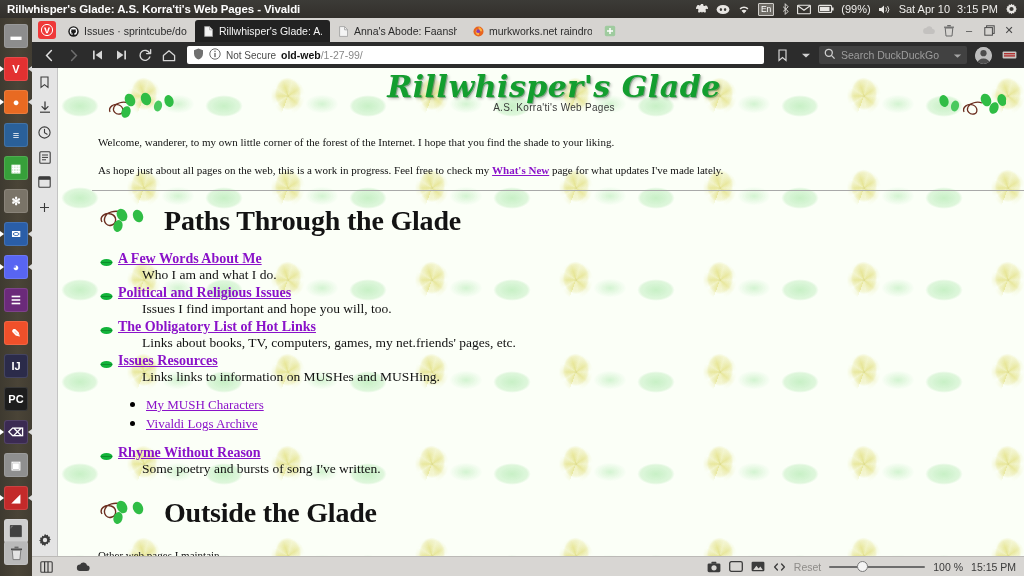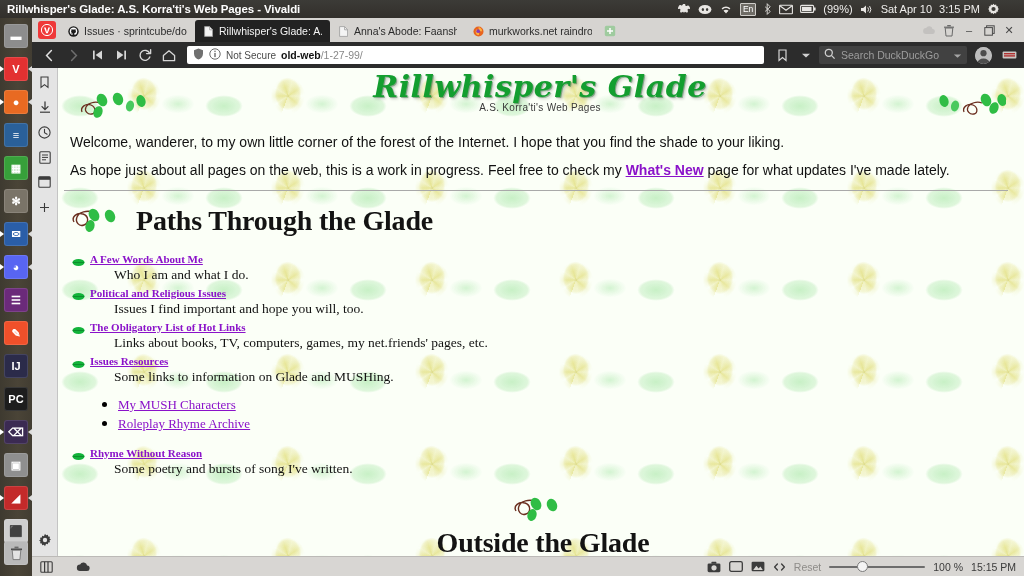--- a/index.html
+++ b/index.html
@@ -14,21 +14,21 @@
   #unity-panel {
     position: absolute; top: 0; left: 0; width: 1024px; height: 18px;
     background: linear-gradient(to bottom, #3c3b37 0%, #322f2b 100%);
     display: flex; align-items: center;
     color: #f2f0ee; font-size: 11px;
   }
   #unity-title {
     margin-left: 7px; font-size: 11.5px; font-weight: bold; color: #fdfdfd;
     white-space: nowrap; letter-spacing: -0.1px;
   }
-  #tray { margin-left: auto; display: flex; align-items: center; gap: 7px; padding-right: 24px; }
+  #tray { margin-left: auto; display: flex; align-items: center; gap: 7px; padding-right: 6px; }
   .tray-ico { display: flex; align-items: center; justify-content: center; height: 16px; color: #e8e6e3; }
   .tray-text { font-size: 11px; color: #efeeec; white-space: nowrap; }
   .kbd-box {
     border: 1px solid #cfcdc9; background: #6f6c66; color: #fff;
     font-size: 8.5px; padding: 0 2px; line-height: 11px; border-radius: 1px;
   }
 
   
   #launcher {
     position: absolute; top: 18px; left: 0; width: 32px; height: 558px;
@@ -138,21 +138,21 @@
     position: absolute; inset: 0;
     background-image:
       conic-gradient(from 200deg at 86px 28px, rgba(222,219,112,0.50) 0deg, rgba(222,219,112,0) 36deg, rgba(222,219,112,0.50) 70deg, rgba(222,219,112,0) 104deg, rgba(222,219,112,0.50) 142deg, rgba(222,219,112,0) 175deg, rgba(222,219,112,0.45) 215deg, rgba(222,219,112,0) 250deg, rgba(222,219,112,0.45) 290deg, rgba(222,219,112,0) 330deg),
       radial-gradient(circle 2px at 86px 28px, rgba(200,196,110,0.5), rgba(200,196,110,0));
     background-size: 144px 92px; background-repeat: repeat;
     -webkit-mask-image: radial-gradient(ellipse 22px 24px at 86px 28px, #000 40%, transparent 78%);
     mask-image: radial-gradient(ellipse 22px 24px at 86px 28px, #000 40%, transparent 78%);
     -webkit-mask-size: 144px 92px; mask-size: 144px 92px;
     -webkit-mask-repeat: repeat; mask-repeat: repeat;
   }
-  #page-scroll { position: absolute; inset: 0; padding: 0 8px 0 6px; }
+  #page-scroll { position: absolute; inset: 0; padding: 0 8px 0 6px; margin-left: 28px; }
 
   
   #banner { height: 58px; position: relative; margin-top: 2px; }
   #banner-inner {
     position: absolute; left: 50%; transform: translateX(-50%);
     top: 0; width: 360px; text-align: center;
   }
   #site-title {
     font-family: "DejaVu Serif", "Liberation Serif", serif;
     font-style: italic; font-weight: bold; font-size: 30px;
@@ -163,41 +163,41 @@
   #site-sub {
     font-family: "Liberation Sans", sans-serif; font-size: 10px; color: #3a3a3a;
     margin-top: -2px; letter-spacing: 0.3px;
   }
   .banner-orn { position: absolute; top: 22px; width: 70px; height: 30px; }
   .banner-orn.left { left: 14px; }
   .banner-orn.right { right: 10px; }
 
   
   .para {
-    font-family: Liberation Sans, sans-serif;
-    font-size: 14px; color: #111; line-height: 16px;
+    font-family: Liberation Serif, serif;
+    font-size: 11px; color: #111; line-height: 16px;
     margin: 6px 0 0 6px; position: relative;
   }
   a.wlink { color: #8a12c9; font-weight: bold; text-decoration: underline; }
   hr.rule { border: none; border-top: 1px solid #a9a9a9; margin: 12px 6px 0 0; width: 944px; }
 
   h2.sec {
     font-family: "Liberation Serif", "DejaVu Serif", serif;
     font-size: 28px; font-weight: bold; color: #131313;
     margin: 14px 0 0 6px; display: flex; align-items: center; gap: 4px;
     letter-spacing: -0.2px;
   }
   .sec-orn { width: 62px; height: 26px; flex: 0 0 auto; }
 
   ul.glade { list-style: none; margin: 12px 0 0 8px; }
   ul.glade > li { margin-bottom: 0px; position: relative; padding-left: 18px; }
   .leafbullet { position: absolute; left: 0; top: 4px; width: 13px; height: 9px; }
   .item-link {
     font-family: "Liberation Serif", "DejaVu Serif", serif;
-    font-size: 11px; font-weight: bold; color: #8a12c9;
+    font-size: 14px; font-weight: bold; color: #8a12c9;
     text-decoration: underline; line-height: 16px; text-align: center;
   }
   .item-desc {
     font-family: "Liberation Serif", "DejaVu Serif", serif;
     font-size: 13.5px; color: #111; line-height: 16px;
     margin-left: 24px;
   }
   ul.sublist { list-style: disc; margin: 10px 0 0 46px; }
   ul.sublist li { margin-bottom: 1px; }
   ul.sublist a {
@@ -633,35 +633,35 @@
                   <ellipse cx="6.5" cy="4.5" rx="6" ry="3.4" fill="#12b33a"></ellipse>
                   <path d="M0.8 4.5h11.4" stroke="#0a7d26" stroke-width="0.7"></path>
                 </svg></span><a class="item-link" href="#">Political and Religious Issues</a><div class="item-desc">Issues I find important and hope you will, too.</div></li>
             <li><span class="leafbullet"><svg width="13" height="9" viewBox="0 0 13 9">
                   <ellipse cx="6.5" cy="4.5" rx="6" ry="3.4" fill="#12b33a"></ellipse>
                   <path d="M0.8 4.5h11.4" stroke="#0a7d26" stroke-width="0.7"></path>
                 </svg></span><a class="item-link" href="#">The Obligatory List of Hot Links</a><div class="item-desc">Links about books, TV, computers, games, my net.friends' pages, etc.</div></li>
             <li><span class="leafbullet"><svg width="13" height="9" viewBox="0 0 13 9">
                   <ellipse cx="6.5" cy="4.5" rx="6" ry="3.4" fill="#12b33a"></ellipse>
                   <path d="M0.8 4.5h11.4" stroke="#0a7d26" stroke-width="0.7"></path>
-                </svg></span><a class="item-link" href="#">Issues Resources</a><div class="item-desc">Some links to information on Glade and MUSHing.</div></li>
+                </svg></span><a class="item-link" href="#">Issues Resources</a><div class="item-desc">Links links to information on MUSHes and MUSHing.</div></li>
             <li style="padding: 0px;">
               <ul class="sublist">
                 <li><a href="#">My MUSH Characters</a></li>
-                <li><a href="#">Roleplay Rhyme Archive</a></li>
+                <li><a href="#">Vivaldi Logs Archive</a></li>
               </ul>
             </li>
             <li class="spacer10" style="padding: 0px;"></li>
             <li><span class="leafbullet"><svg width="13" height="9" viewBox="0 0 13 9">
                   <ellipse cx="6.5" cy="4.5" rx="6" ry="3.4" fill="#12b33a"></ellipse>
                   <path d="M0.8 4.5h11.4" stroke="#0a7d26" stroke-width="0.7"></path>
                 </svg></span><a class="item-link" href="#">Rhyme Without Reason</a><div class="item-desc">Some poetry and bursts of song I've written.</div></li>
           </ul>
 
-        <h2 class="sec" style="margin-top:20px;flex-direction:column;">
+        <h2 class="sec" style="margin-top:20px;">
           <svg class="sec-orn" viewBox="0 0 62 26">
             <path d="M4 14C1 9 7 4 13 6s6 9 1 11-9-3-7-8 10-7 16-5" stroke="#6b2f20" stroke-width="1.4" fill="none"></path>
             <ellipse cx="24" cy="7" rx="5" ry="6.5" fill="#2fbd45" transform="rotate(-28 24 7)"></ellipse>
             <ellipse cx="20" cy="18" rx="4.5" ry="6" fill="#2fbd45" transform="rotate(18 20 18)"></ellipse>
             <ellipse cx="40" cy="8" rx="5" ry="6.5" fill="#2fbd45" transform="rotate(-22 40 8)"></ellipse>
           </svg>
           <span>Outside the Glade</span>
         </h2>
 
         <p class="para" style="margin-top:18px;">Other web pages I maintain.</p>

